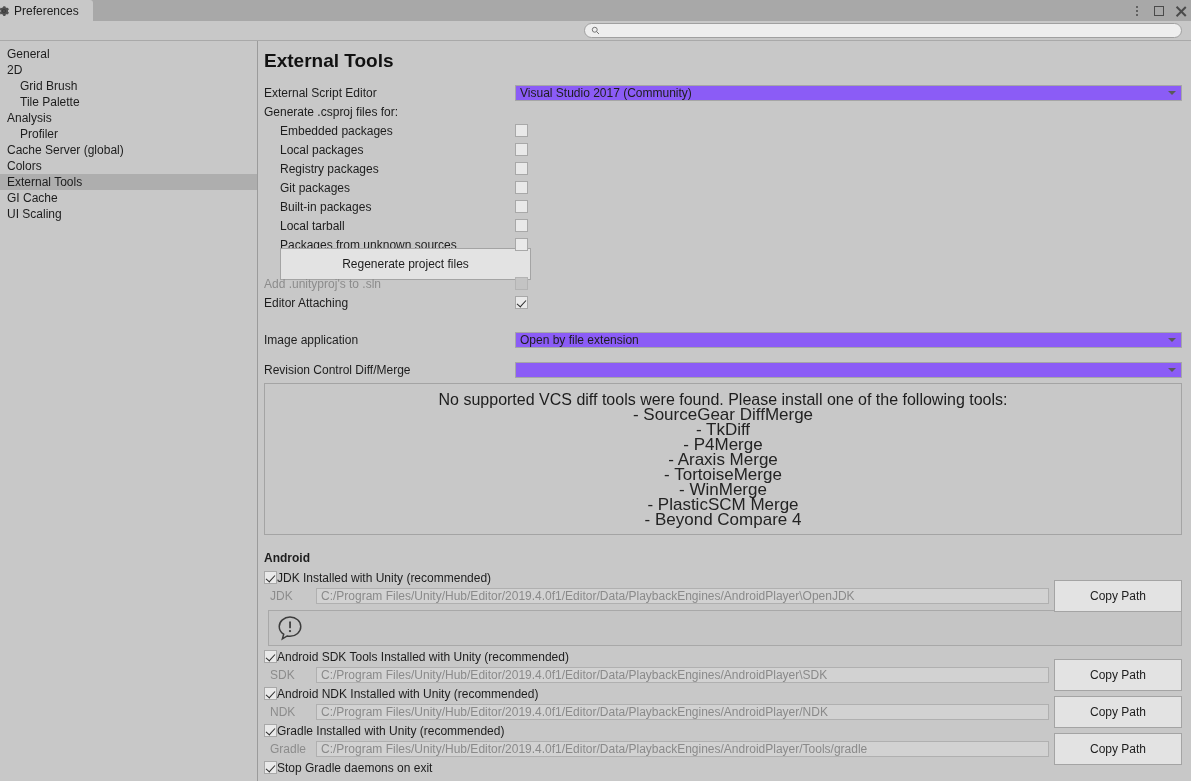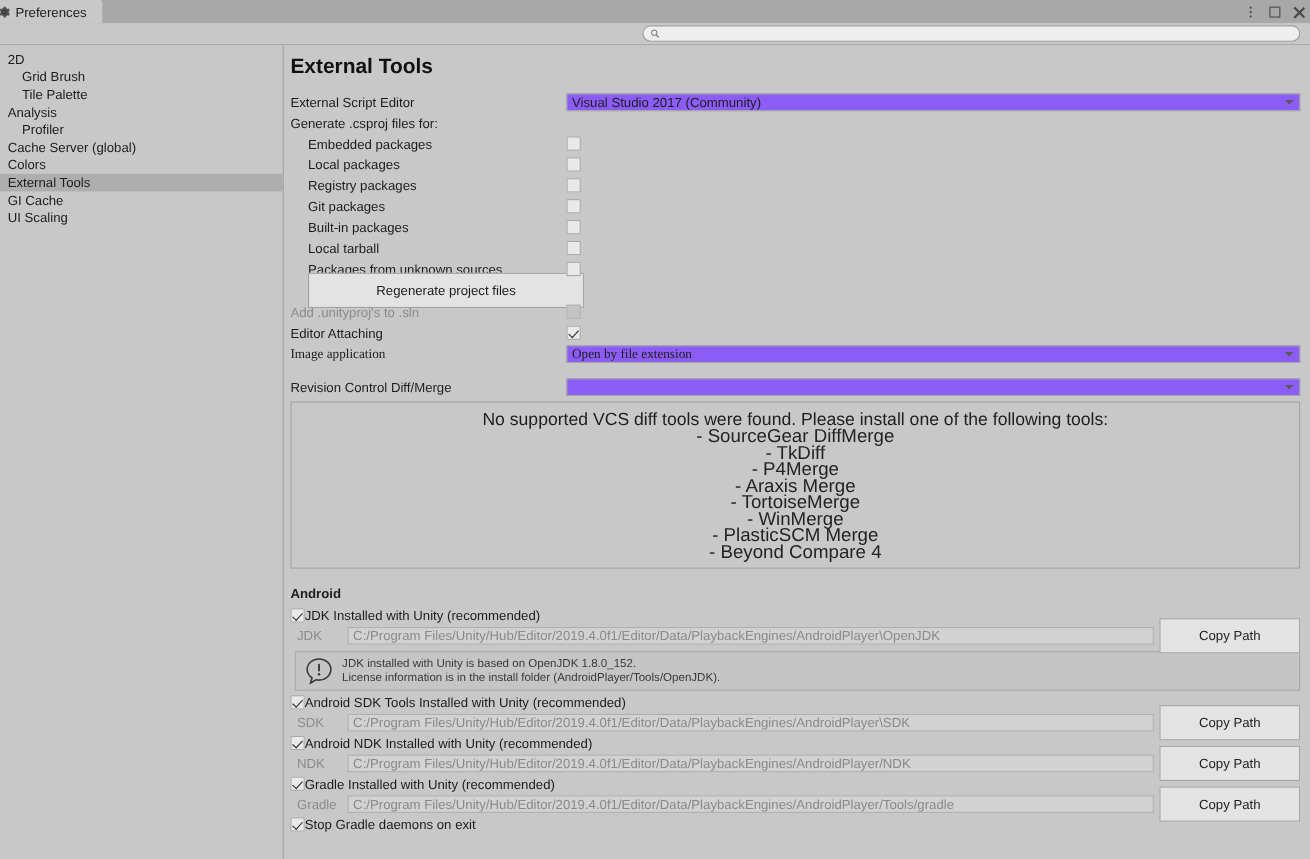--- a/index.html
+++ b/index.html
@@ -268,20 +268,21 @@
       <circle cx="5" cy="5" r="3.3" fill="none" stroke="#6a6a6a" stroke-width="1.2"></circle>
       <line x1="7.5" y1="7.5" x2="10.6" y2="10.6" stroke="#6a6a6a" stroke-width="1.3"></line>
     </svg>
     <input type="text" value="" placeholder="" style="">
   </div>
 </div>
 
 <div class="body">
 
   <div class="sidebar">
+    <div class="side-item">General</div>
     <div class="side-item">2D</div>
     <div class="side-item indent">Grid Brush</div>
     <div class="side-item indent">Tile Palette</div>
     <div class="side-item">Analysis</div>
     <div class="side-item indent">Profiler</div>
     <div class="side-item">Cache Server (global)</div>
     <div class="side-item">Colors</div>
     <div class="side-item selected">External Tools</div>
     <div class="side-item">GI Cache</div>
     <div class="side-item">UI Scaling</div>
@@ -339,21 +340,21 @@
     <div class="row">
       <span class="lbl lbl-col dim">Add .unityproj's to .sln</span>
       <span class="cb disabled"></span>
     </div>
 
     <div class="row">
       <span class="lbl lbl-col">Editor Attaching</span>
       <span class="cb checked"></span>
     </div>
 
-    <div class="row" style="font-family:Liberation Serif, serif;">
+    <div class="row" style="margin-top:18px;">
       <span class="lbl lbl-col">Image application</span>
       <div class="dropdown">
         <span>Open by file extension</span>
         <span class="caret"></span>
       </div>
     </div>
 
     <div class="row" style="margin-top:11px;">
       <span class="lbl lbl-col">Revision Control Diff/Merge</span>
       <div class="dropdown">
@@ -385,24 +386,20 @@
       <div class="pathfield">C:/Program Files/Unity/Hub/Editor/2019.4.0f1/Editor/Data/PlaybackEngines/AndroidPlayer\OpenJDK</div>
       <button class="btn copybtn">Copy Path</button>
     </div>
 
     <div class="infobox">
       <svg class="infoicon" viewBox="0 0 28 28">
         <path d="M14 2.2C7.6 2.2 2.4 6.8 2.4 12.4c0 3.4 1.9 6.4 4.8 8.3l-1.4 5 5.2-3.1c.9.2 1.9.3 3 .3 6.4 0 11.6-4.6 11.6-10.5S20.4 2.2 14 2.2z" fill="none" stroke="#3c3c3c" stroke-width="1.6"></path>
         <rect x="13.1" y="6.8" width="1.9" height="7.6" rx="0.9" fill="#3c3c3c"></rect>
         <circle cx="14" cy="17.3" r="1.25" fill="#3c3c3c"></circle>
       </svg>
-      <div class="infotext">
-        <div>JDK installed with Unity is based on OpenJDK 1.8.0_152.</div>
-        <div>License information is in the install folder (AndroidPlayer/Tools/OpenJDK).</div>
-      </div>
     </div>
 
     <div class="cbrow">
       <span class="cb checked"></span>
       <span class="lbl">Android SDK Tools Installed with Unity (recommended)</span>
     </div>
     <div class="pathrow">
       <span class="plabel">SDK</span>
       <div class="pathfield">C:/Program Files/Unity/Hub/Editor/2019.4.0f1/Editor/Data/PlaybackEngines/AndroidPlayer\SDK</div>
       <button class="btn copybtn">Copy Path</button>

